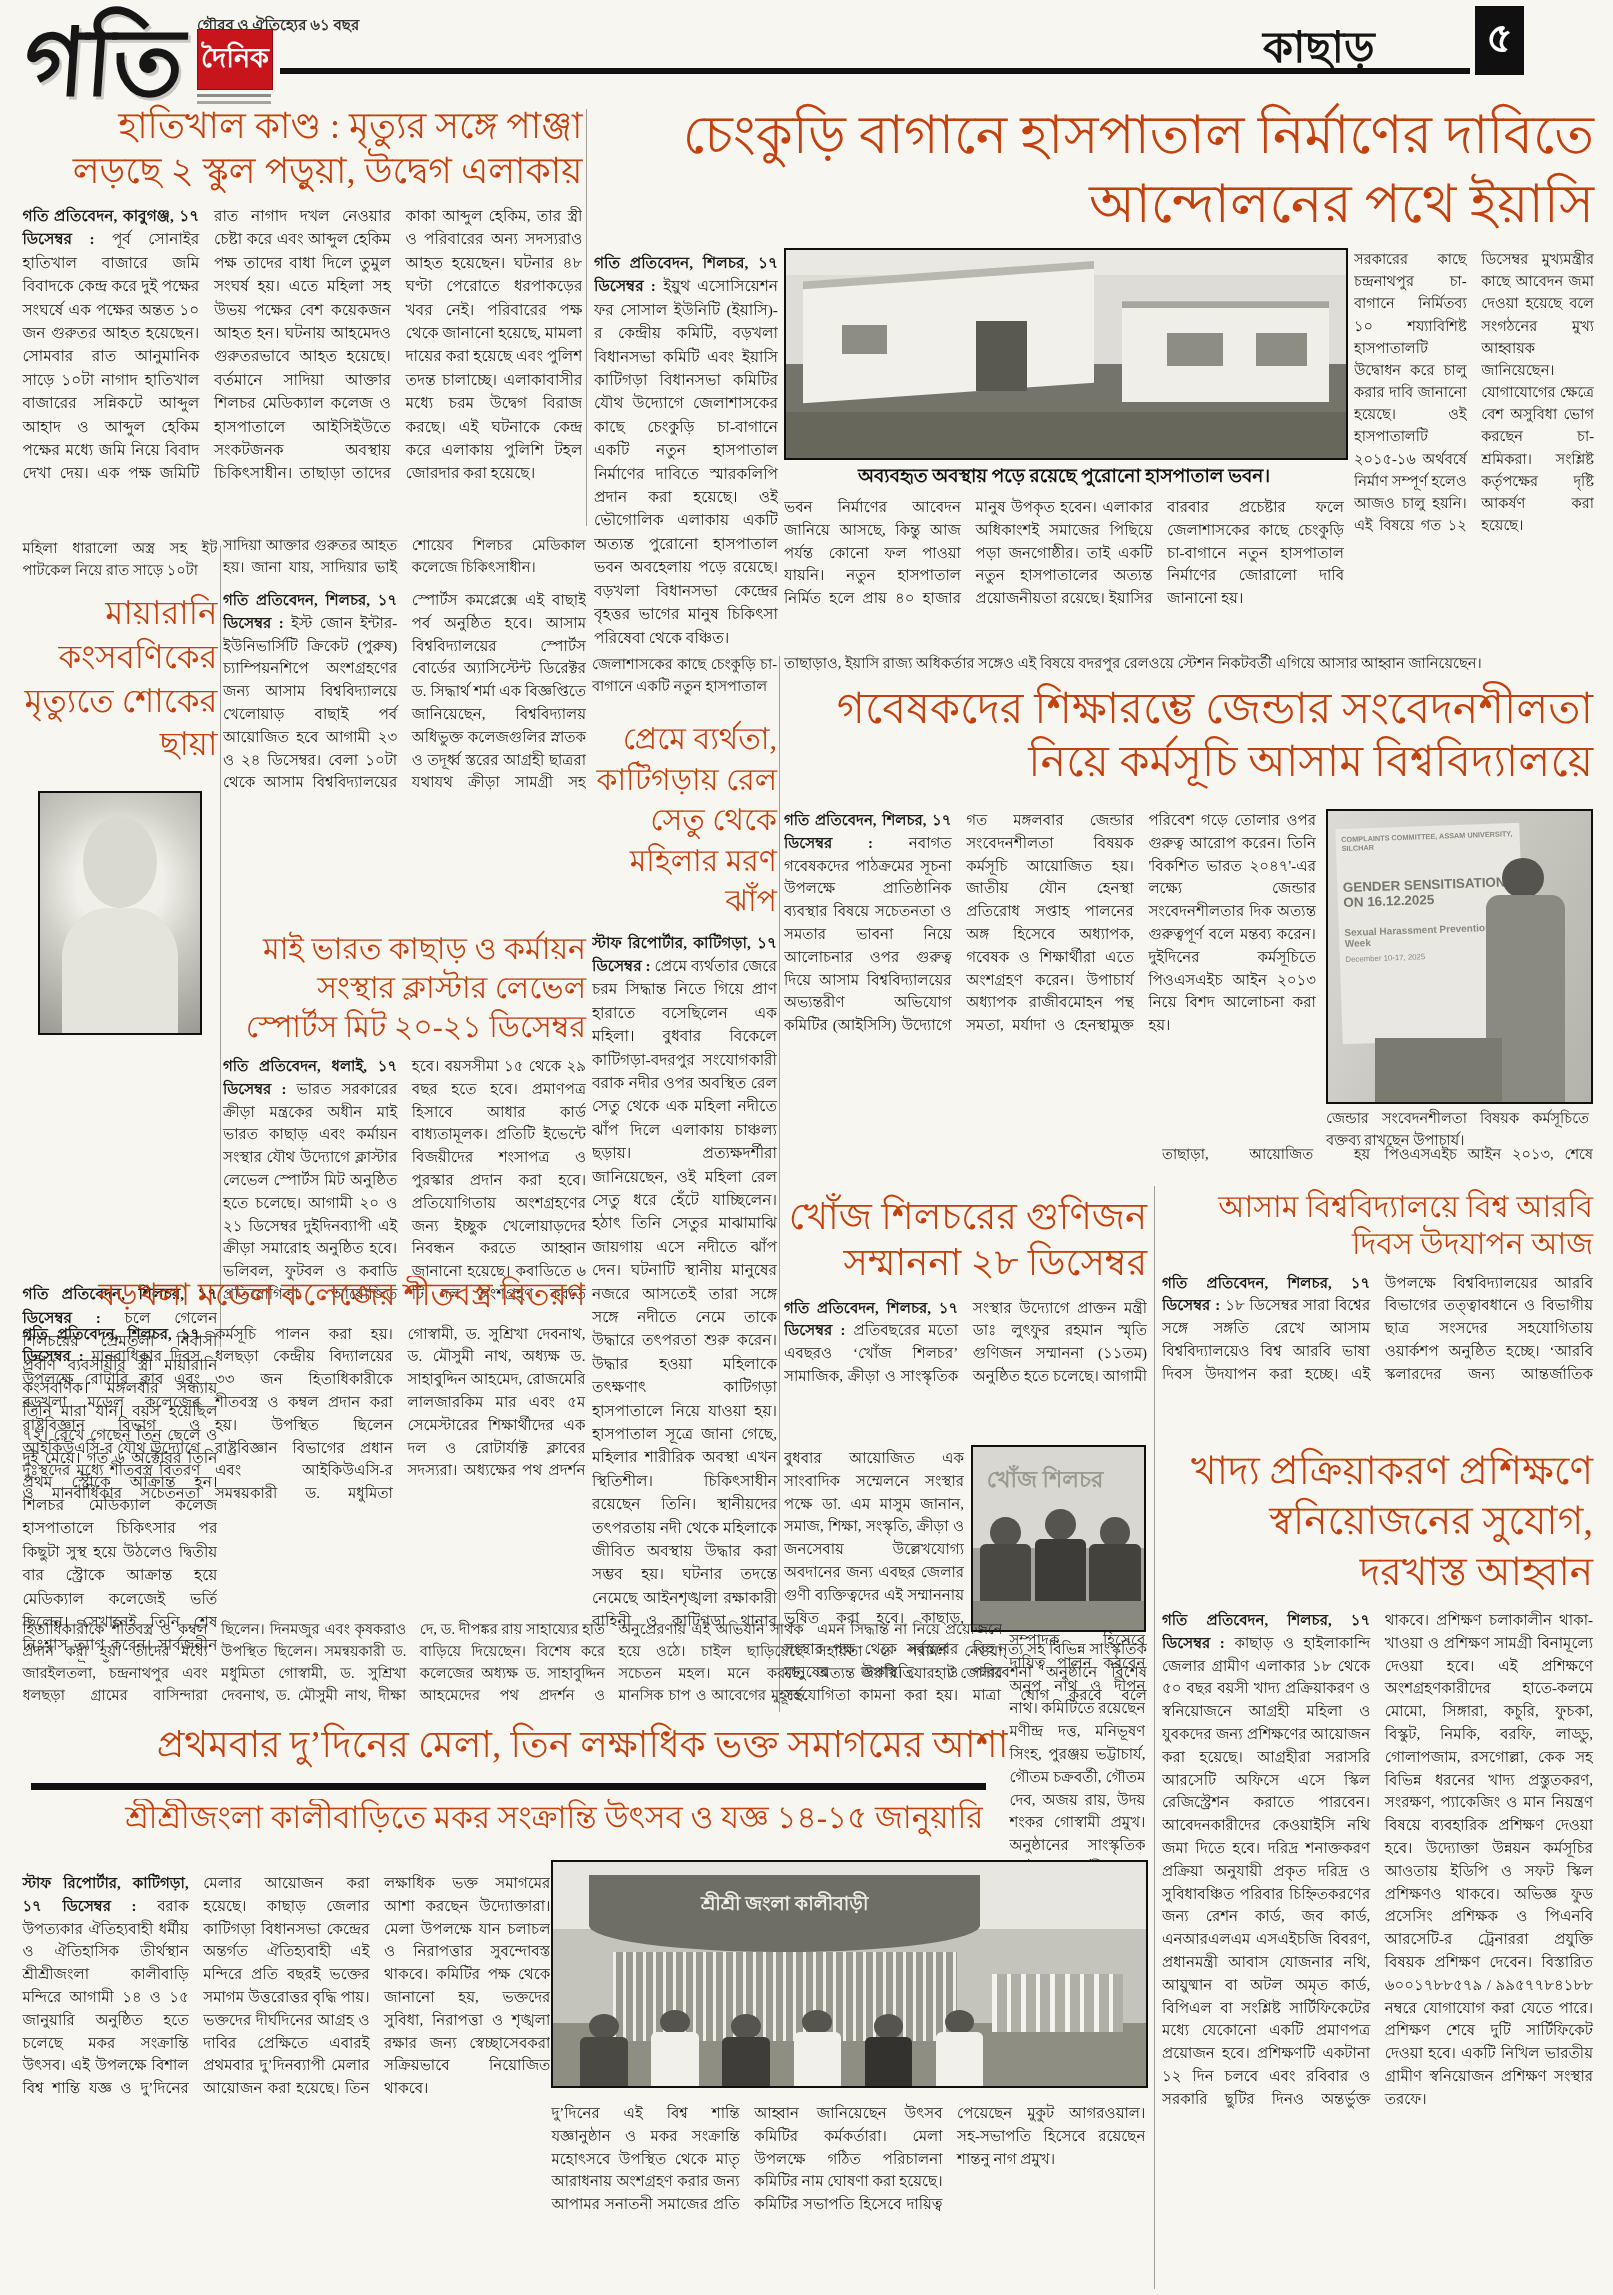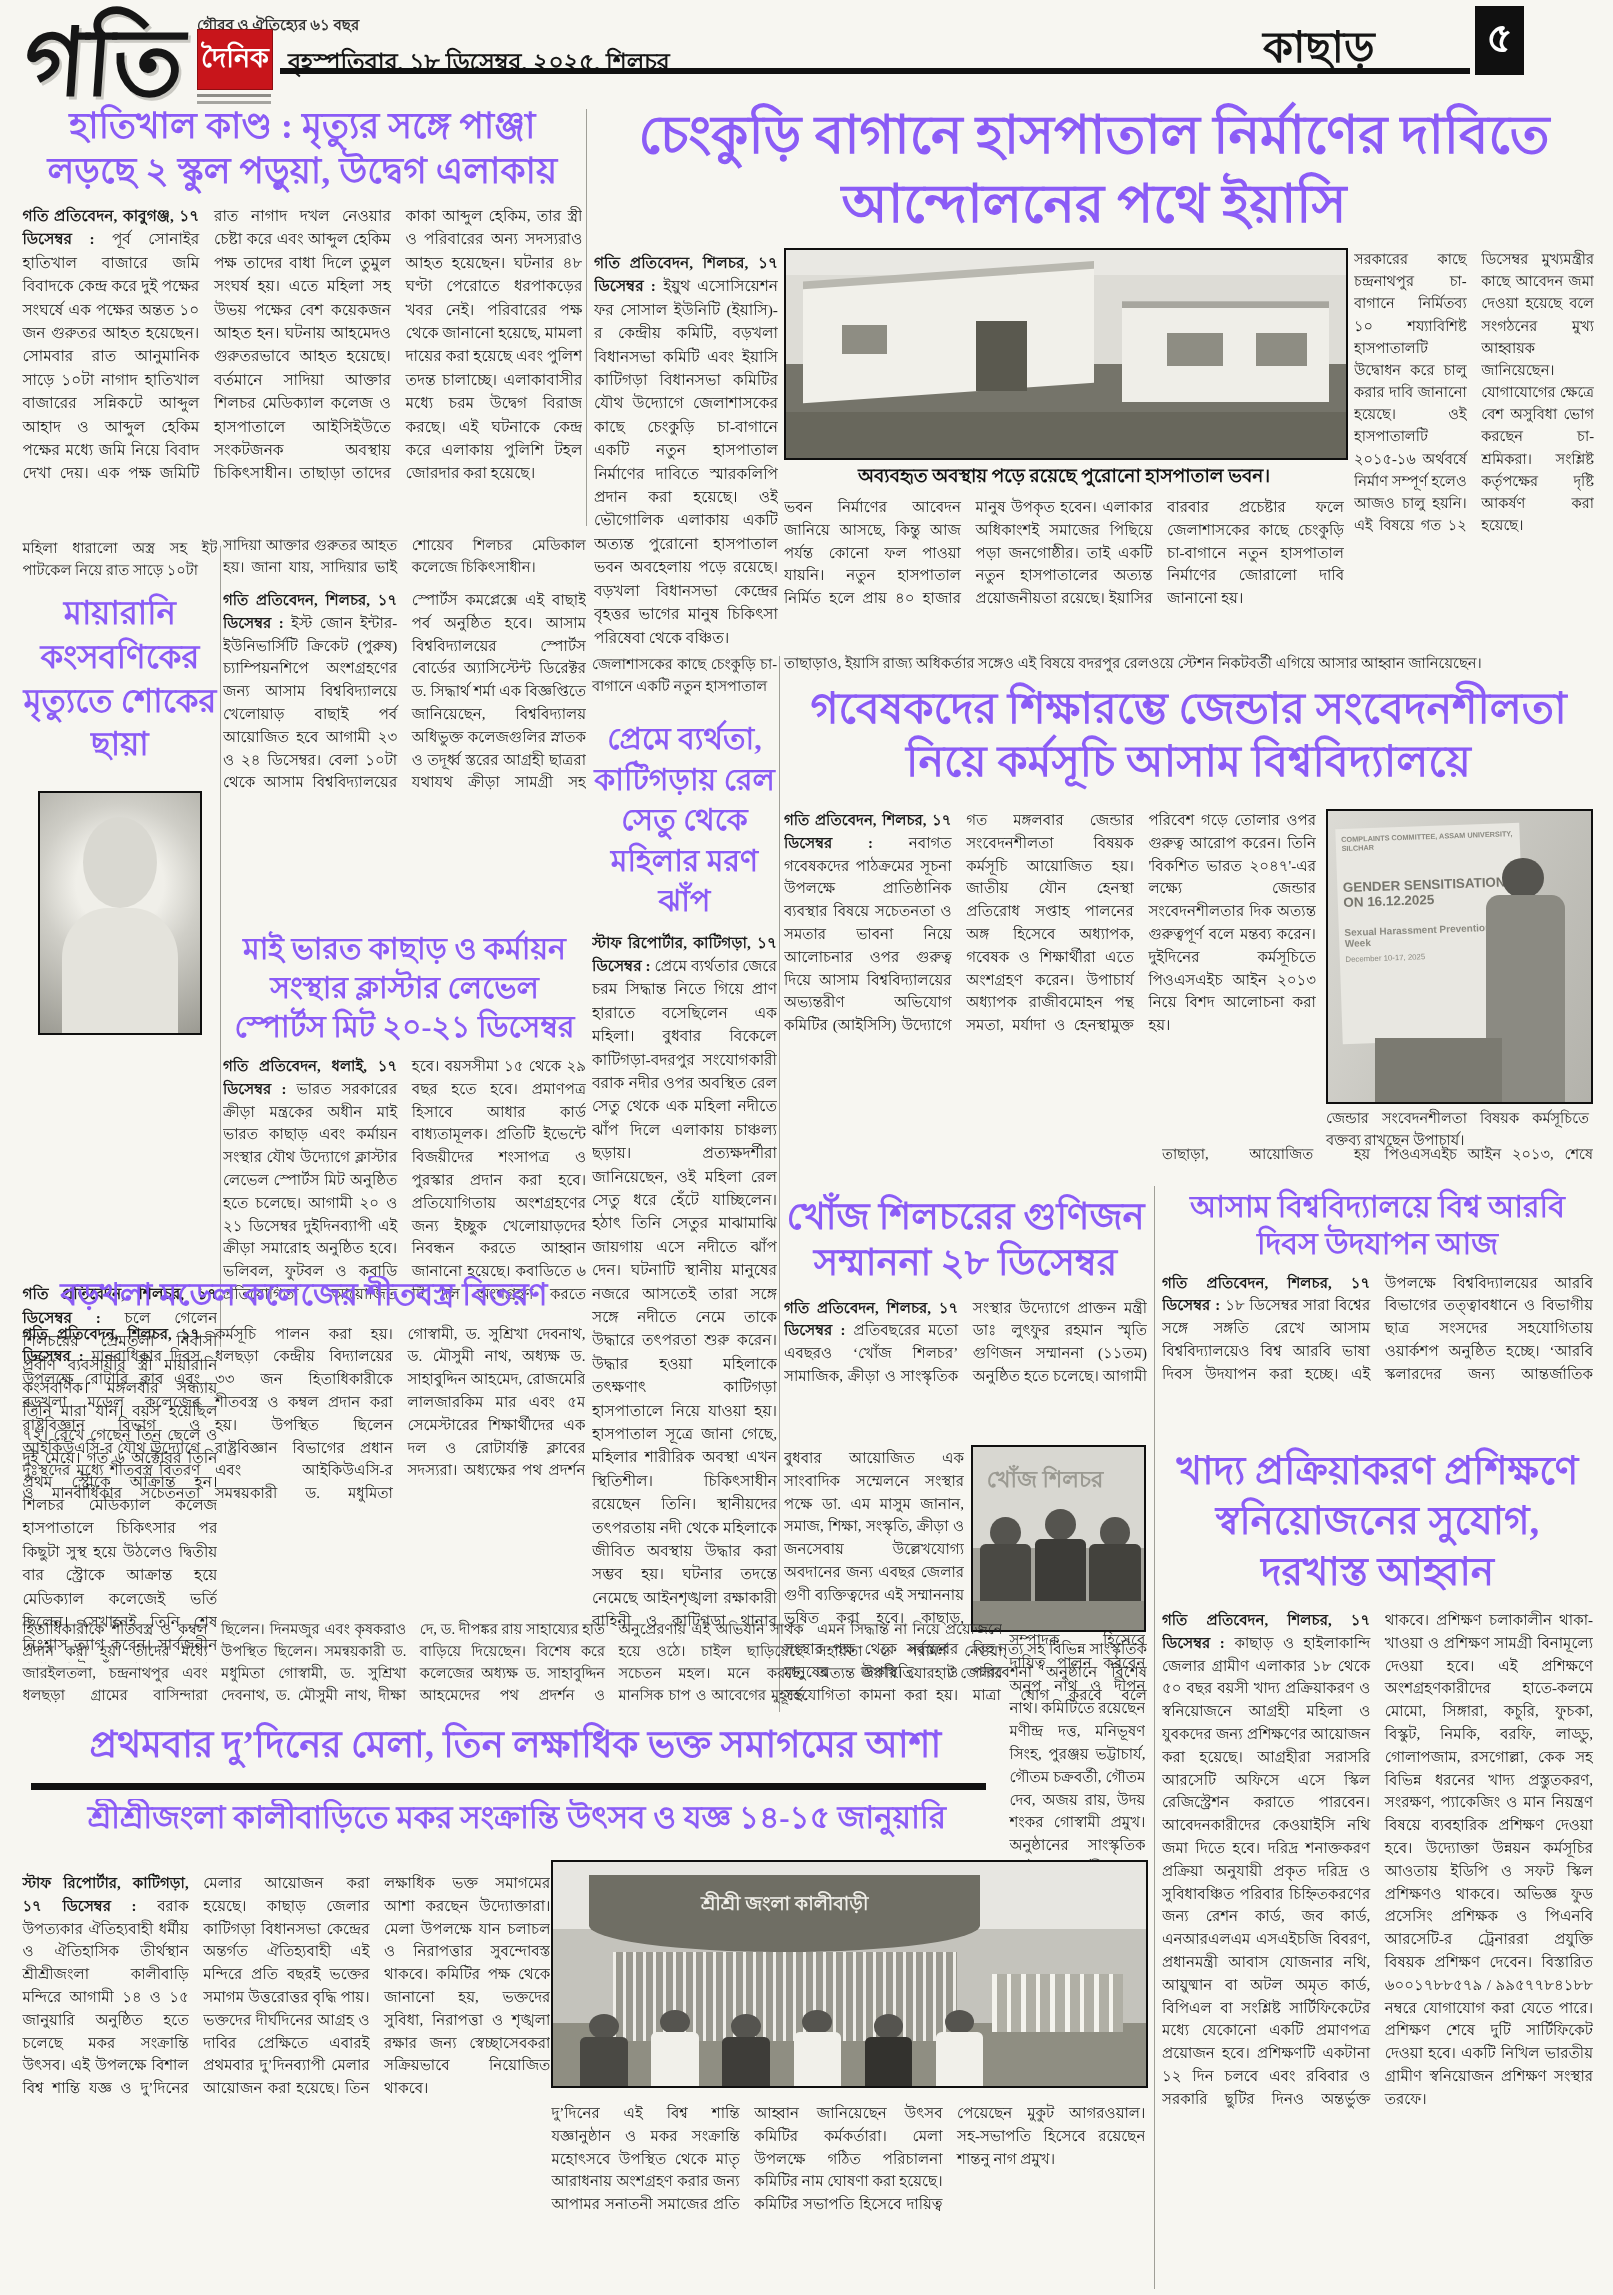--- a/index.html
+++ b/index.html
@@ -1,19 +1,19 @@
 <!DOCTYPE html>
 <html lang="bn" style="font-size:9px"><head>
 <meta charset="utf-8">
 <style>
   html,body{margin:0;padding:0;background:#555;}
   #page{position:relative;width:1613px;height:2295px;background:#f7f6f1;color:#161616;
         font-family:"Liberation Serif","DejaVu Serif",serif;overflow:hidden;}
   .abs{position:absolute;}
-  .hl{font-weight:bold;text-align:center;line-height:1.25;color:#8b5cf6;}
+  .hl{font-weight:normal;text-align:right;line-height:1.25;color:#c2410c;}
   .bd{text-align:justify;line-height:1.52;color:#1c1c1c;}
   .bd b{white-space:normal;}
   .cols2{column-count:2;column-gap:14.6px;}
   .cols3{column-count:3;column-gap:14.6px;}
   .cols5{column-count:5;column-gap:13.4px;}
   .photo{position:absolute;border:2.8px solid #0f0f0f;background:#c9c8c2;overflow:hidden;}
   .cap{font-weight:bold;text-align:center;line-height:1.3;color:#111;}
   .vr{position:absolute;width:1.1px;background:#a09f98;}
   .hr{position:absolute;background:#111;}
   .sm{line-height:1.5;text-align:justify;color:#222;}
@@ -27,21 +27,20 @@
 <div id="page">
 
   <div class="abs" style="left:23.5px;top:-10px;font-size:94px;font-weight:900;transform:skewX(-4deg);text-shadow:2.8px 2.8px 0 #c9c8c2;">গতি</div>
 
   <div class="abs" style="left:197px;top:13.4px;font-size:15px;font-weight:bold;color:#333;">গৌরব ও ঐতিহ্যের ৬১ বছর</div>
   <div class="abs" style="left:197px;top:29px;width:74px;height:59px;background:#c8151b;border:1.7px solid #8f0e12;
               display:flex;align-items:center;justify-content:center;color:#fff;font-size:27px;font-weight:900;">দৈনিক</div>
   <div class="abs" style="left:197px;top:94px;width:74px;height:3.4px;background:#8d8d88;"></div>
   <div class="abs" style="left:197px;top:101px;width:74px;height:3.4px;background:#a5a5a0;"></div>
 
-  <div class="abs" style="left:288px;top:44px;font-size:23.5px;font-weight:bold;">বৃহস্পতিবার, ১৮ ডিসেম্বর, ২০২৫, শিলচর</div>
 
   <div class="abs" style="left:1263px;top:14.6px;font-size:43px;font-weight:900;">কাছাড়</div>
   <div class="abs" style="left:1475px;top:5.6px;width:49px;height:69px;background:#101010;color:#fff;
               display:flex;align-items:center;justify-content:center;font-size:41px;font-weight:bold;">৫</div>
   <div class="hr" style="left:280px;top:68px;width:1190px;height:6.2px;"></div>
 
   <div class="vr" style="left:586px;top:109px;height:417px;"></div>
   <div class="vr" style="left:220px;top:546px;height:801px;"></div>
   <div class="vr" style="left:779px;top:656px;height:1056px;"></div>
   <div class="vr" style="left:1154px;top:1186px;height:1103px;"></div>

